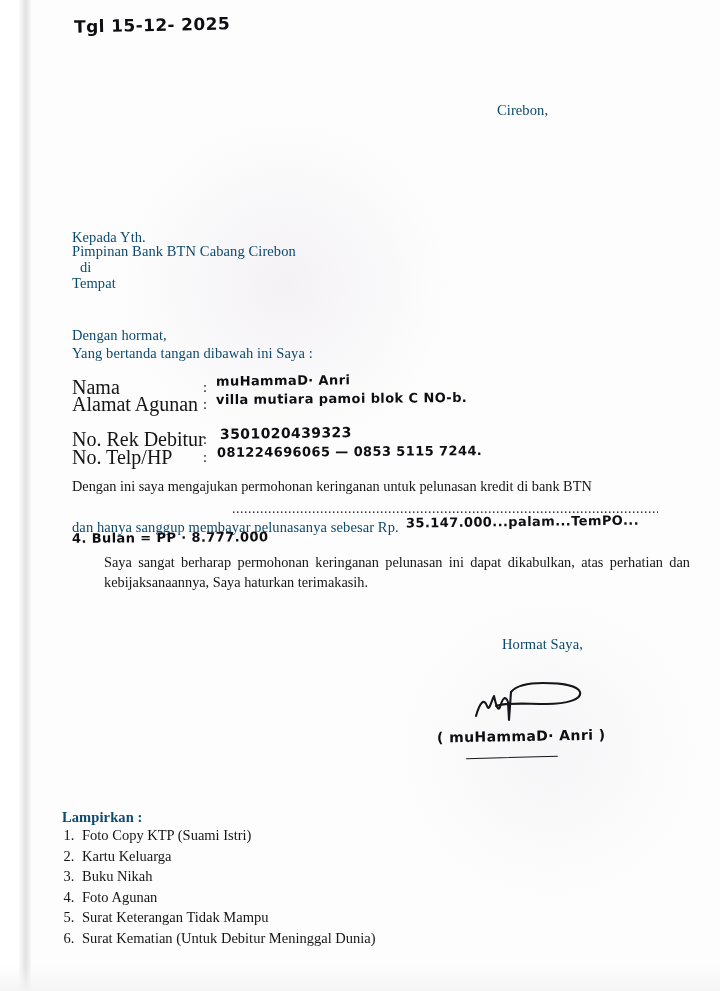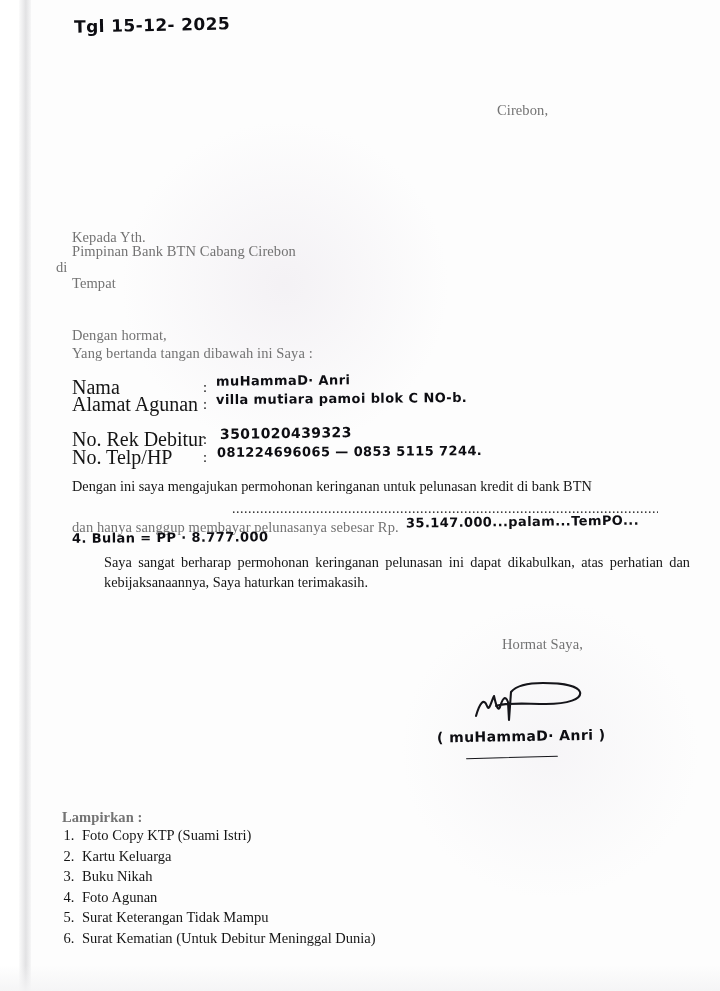--- a/index.html
+++ b/index.html
@@ -48,21 +48,21 @@
   .scan-bottom {
     position: absolute;
     left: 0; bottom: 0;
     width: 720px; height: 26px;
     background: linear-gradient(to bottom, rgba(255,255,255,0) 0%, rgba(244,244,245,.9) 100%);
   }
 
   
   .txt {
     position: absolute;
-    color: #737373;
+    color: #0c4a6e;
     font-size: 14.5px;
     line-height: 19px;
     letter-spacing: .1px;
   }
   .bold { font-weight: bold; }
   .body-para {
     position: absolute;
     color: #151515;
     font-size: 14.3px;
     line-height: 19.5px;
@@ -127,21 +127,21 @@
   <div class="scan-tint"></div>
   <div class="scan-tint2"></div>
 
   <div class="hand" style="left:74px; top:15px; font-size:17px; transform:rotate(-1.2deg);">Tgl  15-12- 2025</div>
 
   <div class="txt" style="left:497px; top:101px;">Cirebon,</div>
 
 
   <div class="txt" style="left:72px; top:228px;">Kepada Yth.</div>
   <div class="txt" style="left:72px; top:242px;">Pimpinan Bank BTN Cabang Cirebon</div>
-  <div class="txt" style="left:56px; top:258px;">di</div>
+  <div class="txt" style="left:80px; top:258px;">di</div>
   <div class="txt" style="left:72px; top:274px;">Tempat</div>
 
   <div class="txt" style="left:72px; top:326px;">Dengan hormat,</div>
   <div class="txt" style="left:72px; top:344px;">Yang bertanda tangan dibawah ini Saya :</div>
 
   <div class="label-col" style="left:72px; top:377px;">Nama</div>
   <div class="label-col" style="left:72px; top:394px;">Alamat Agunan</div>
   <div class="label-col" style="left:72px; top:429px;">No. Rek Debitur</div>
   <div class="label-col" style="left:72px; top:447px;">No. Telp/HP</div>
 

